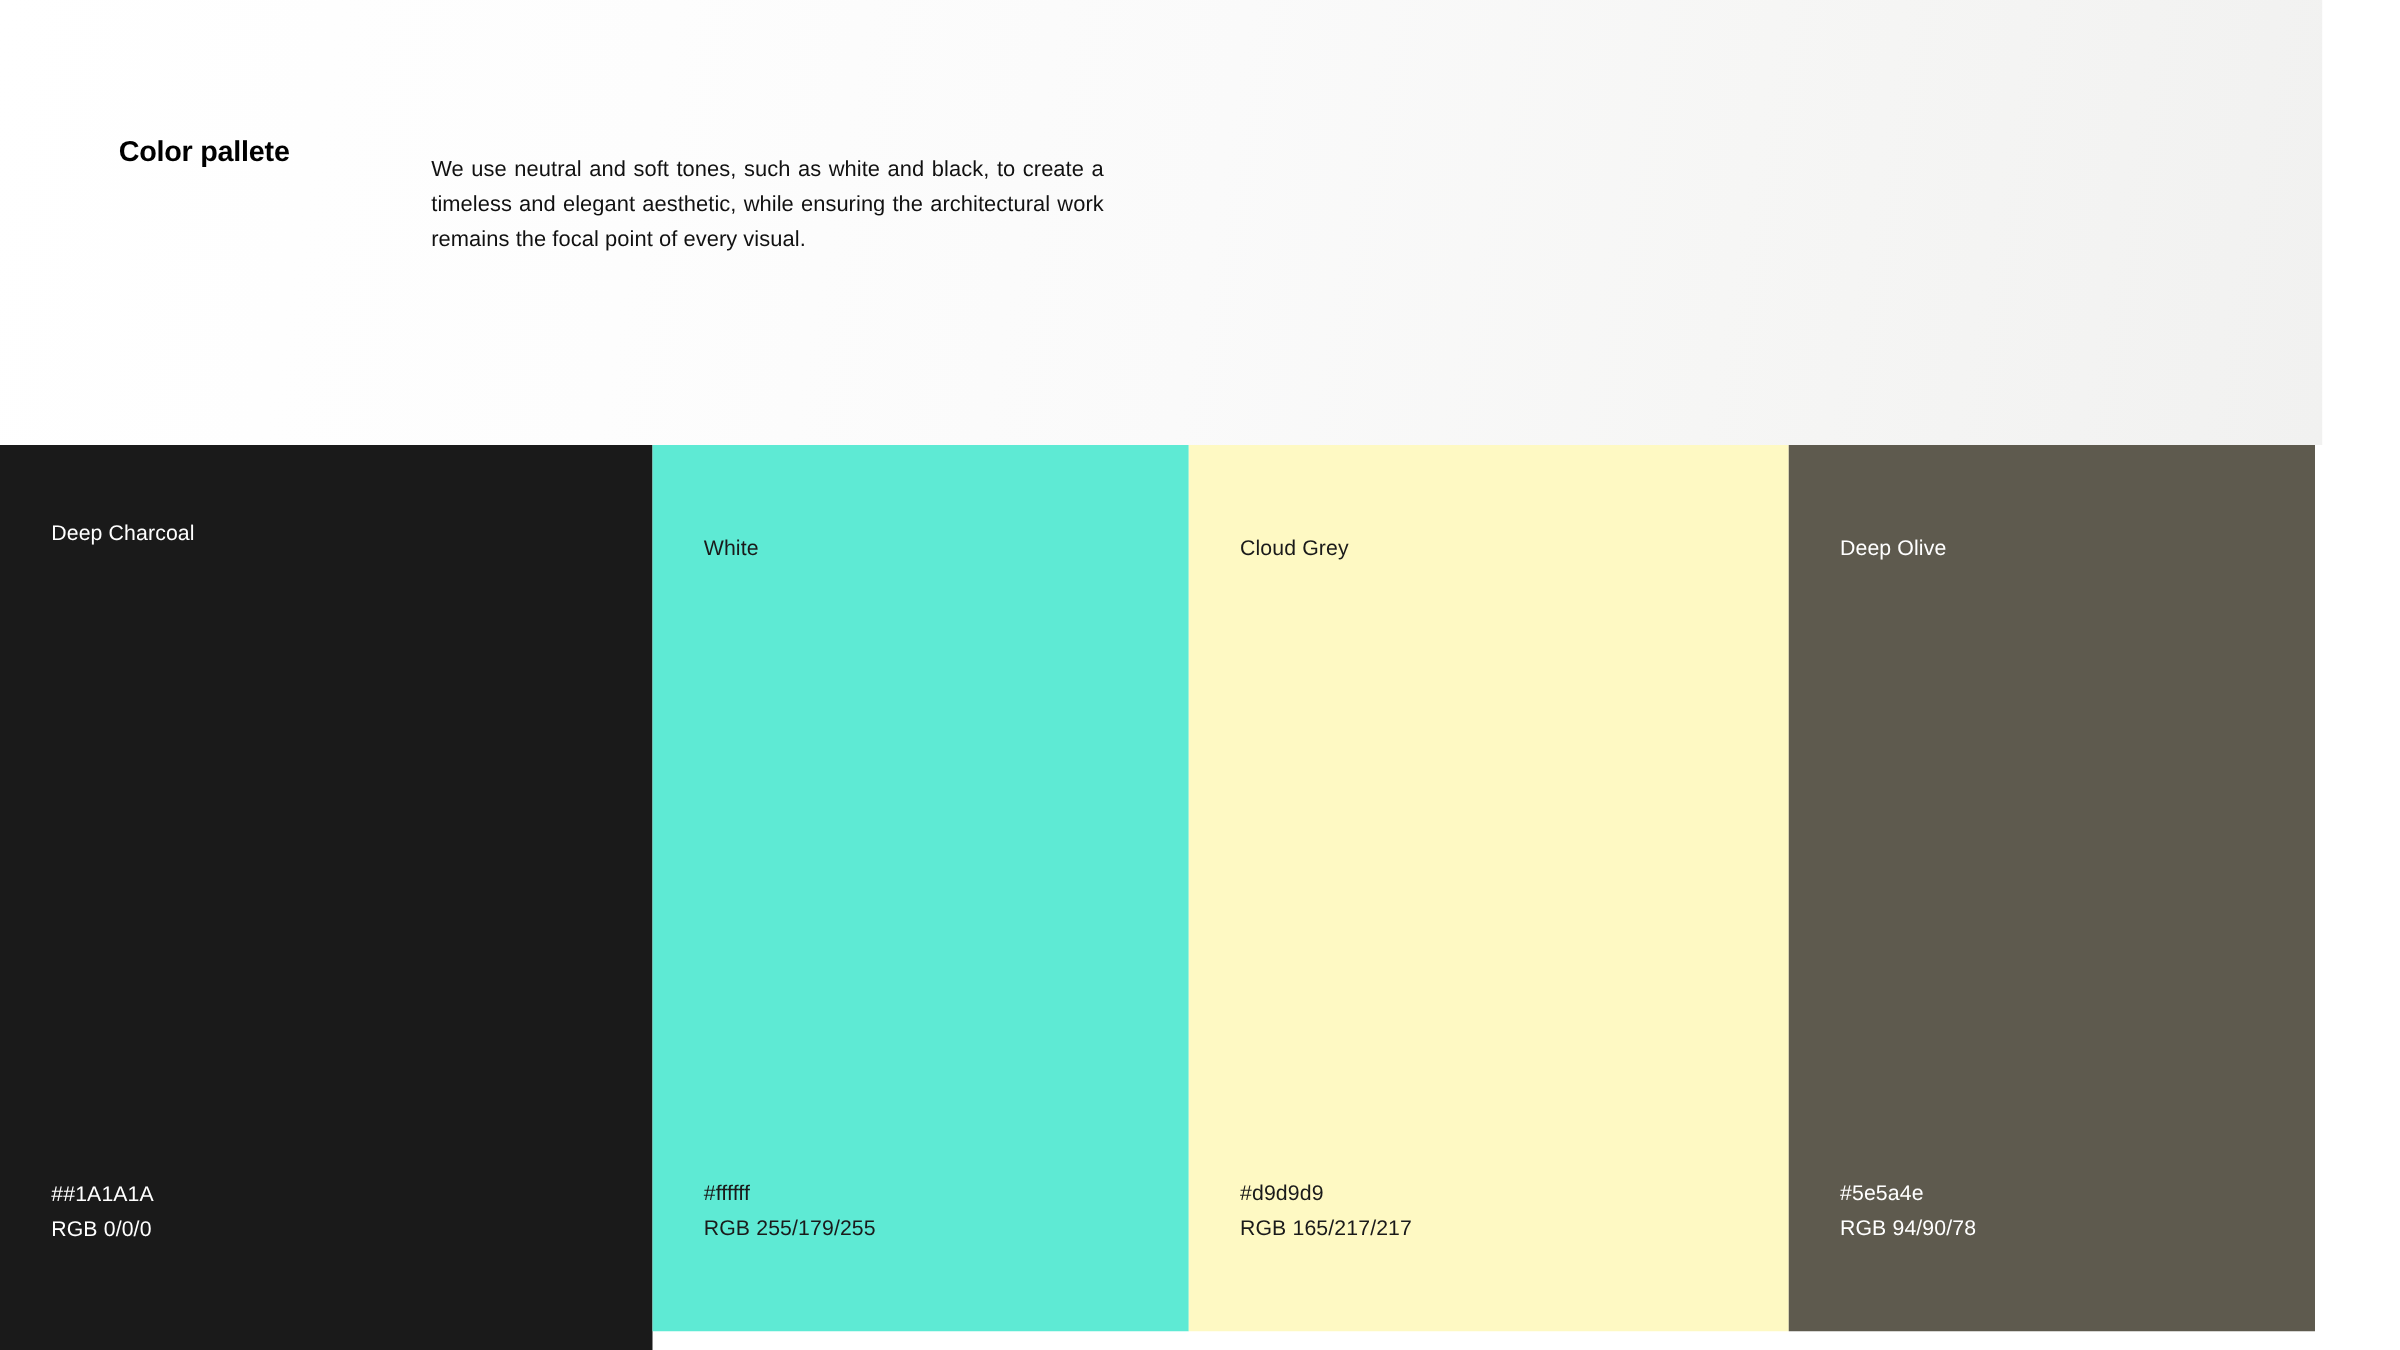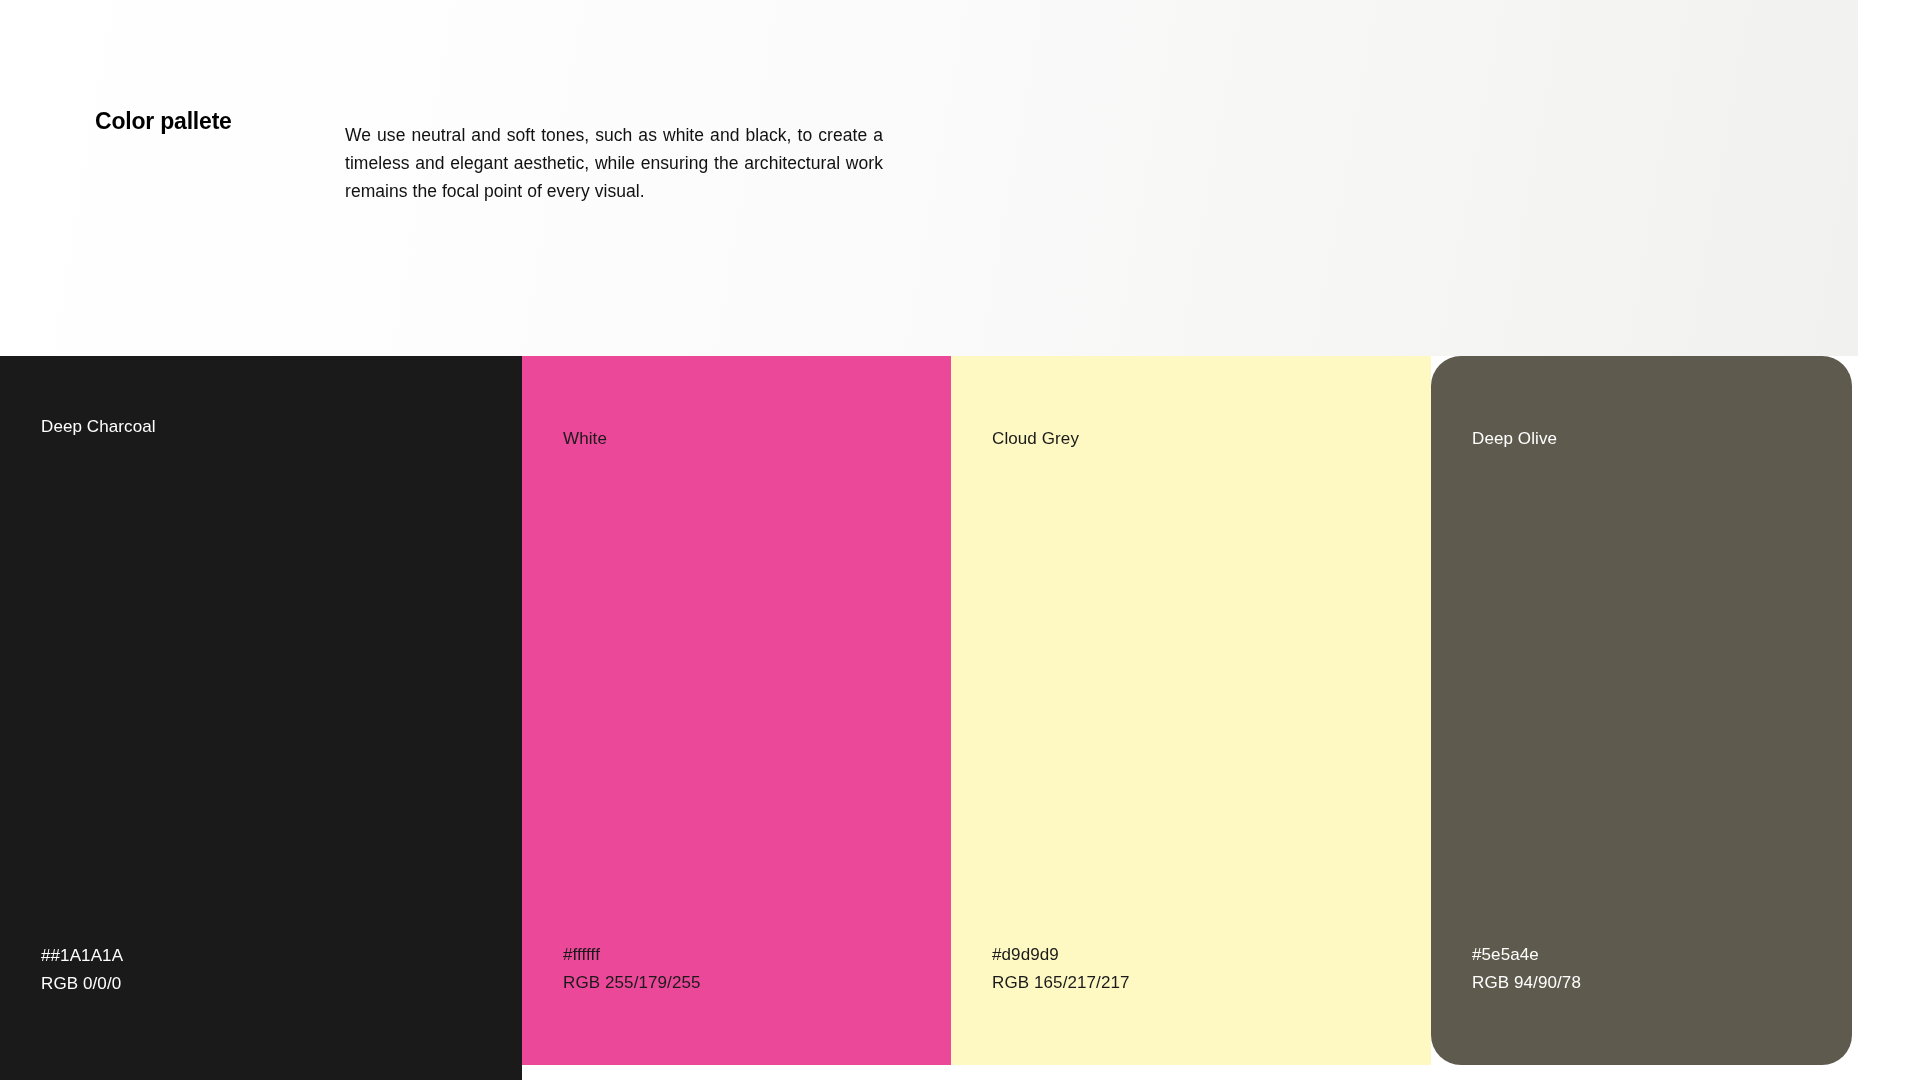--- a/index.html
+++ b/index.html
@@ -71,23 +71,23 @@
   }
 
   .swatch {
     position:relative;
     height:709px;
     padding:0;
   }
   .swatch.tall { height:724px; }
 
   .sw-charcoal { width:522px; background:#1a1a1a; }
-  .sw-white    { width:429px; background:#ec4899; }
+  .sw-white    { width:429px; background:#5eead4; }
   .sw-grey     { width:480px; background:#fef9c3; }
-  .sw-olive    { width:421px; background:#5e5a4e;border-radius:30px; }
+  .sw-olive    { width:421px; background:#5e5a4e; }
 
   .sw-name {
     position:absolute;
     left:41px;
     top:72px;
     font-size:17px;
     line-height:1.3;
     letter-spacing:0.1px;
   }
   .sw-charcoal .sw-name { top:60px; }

